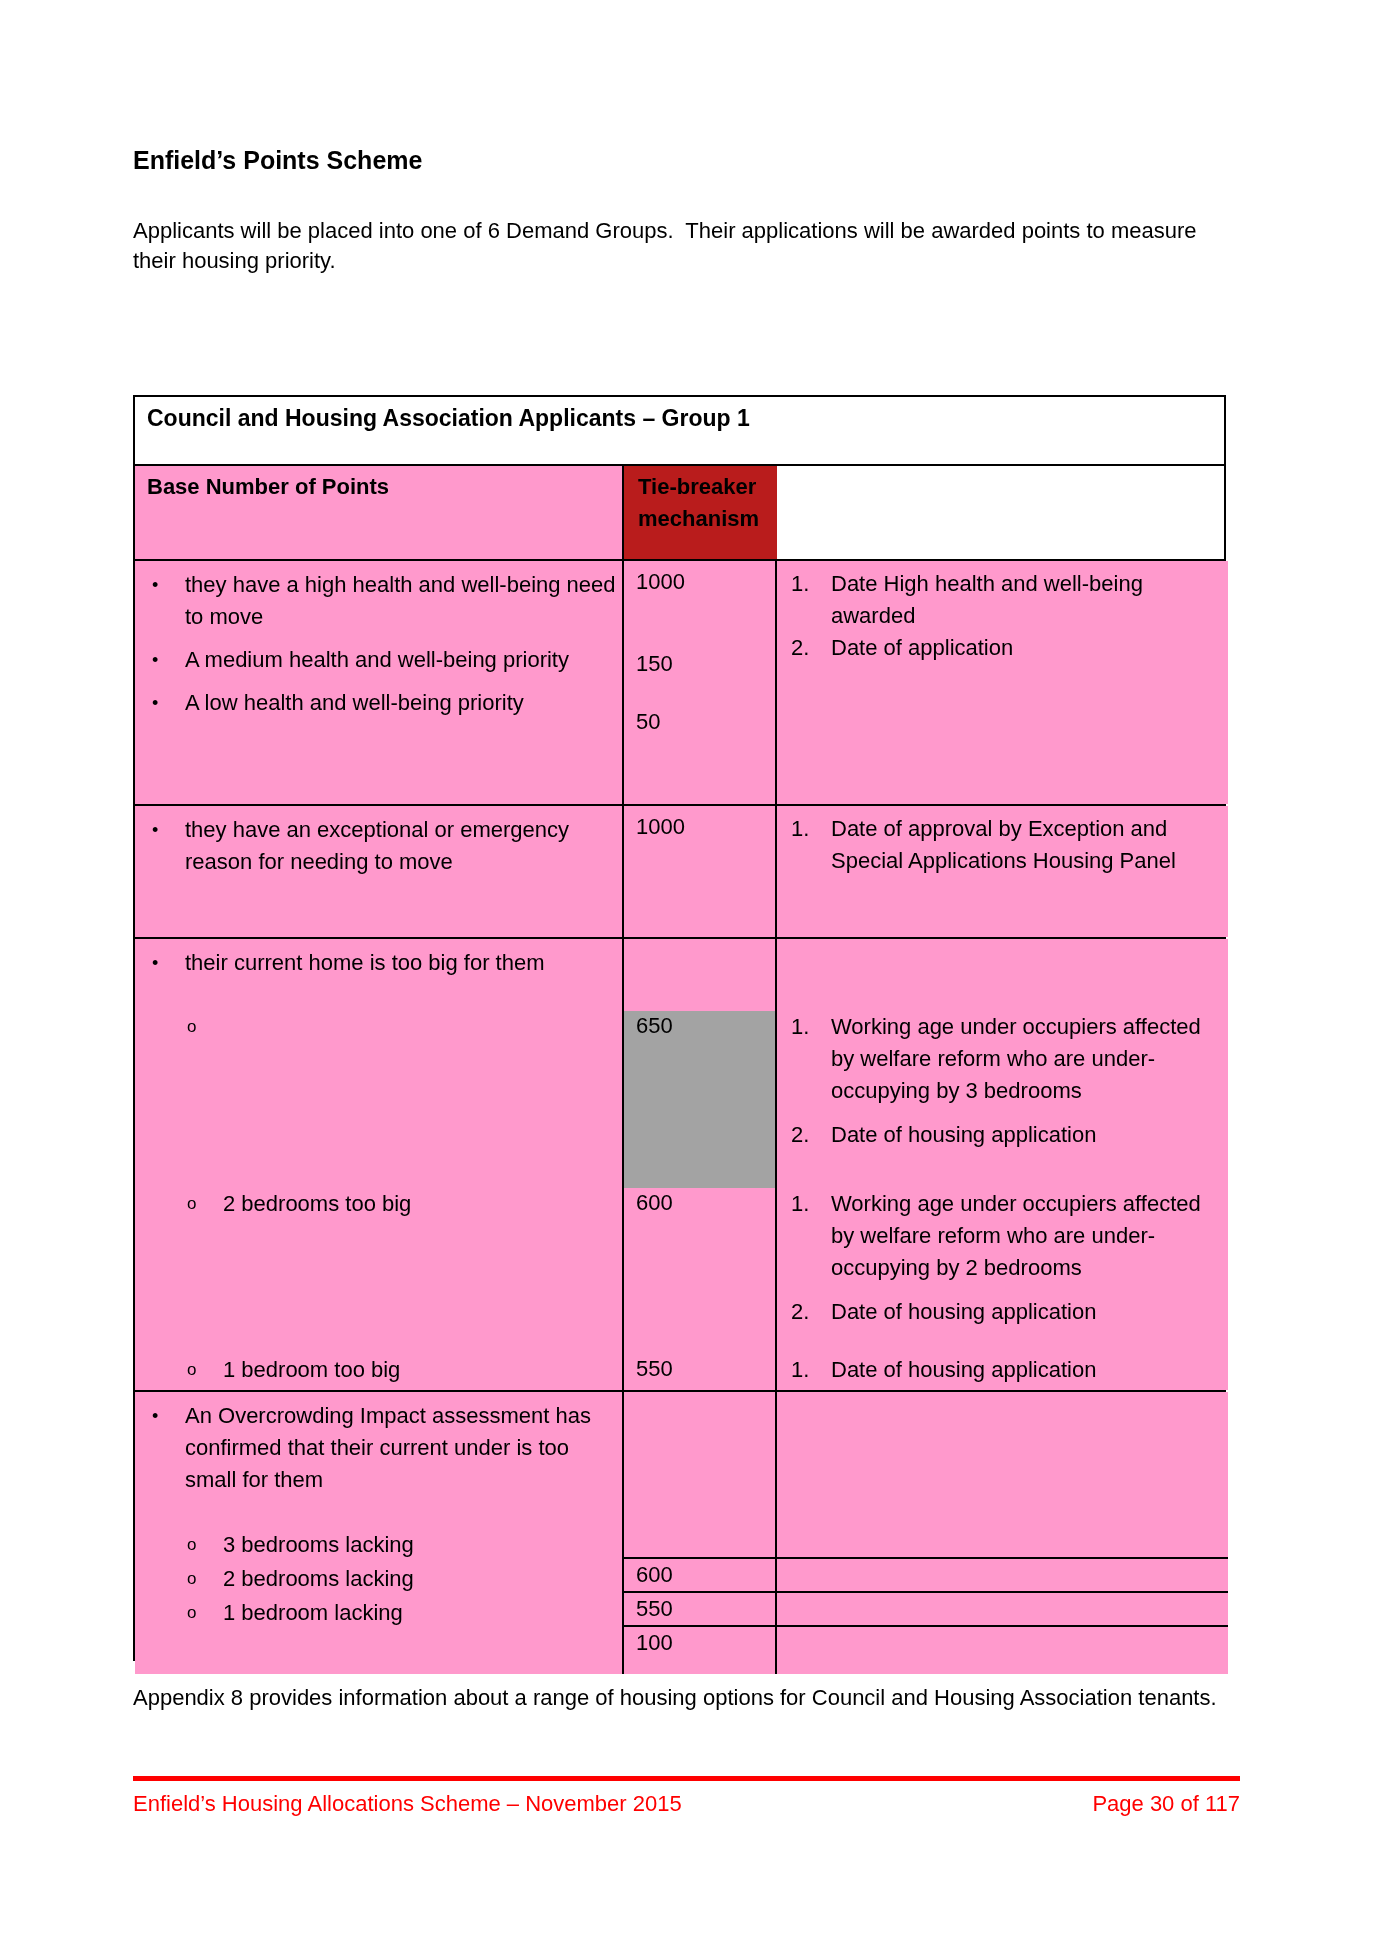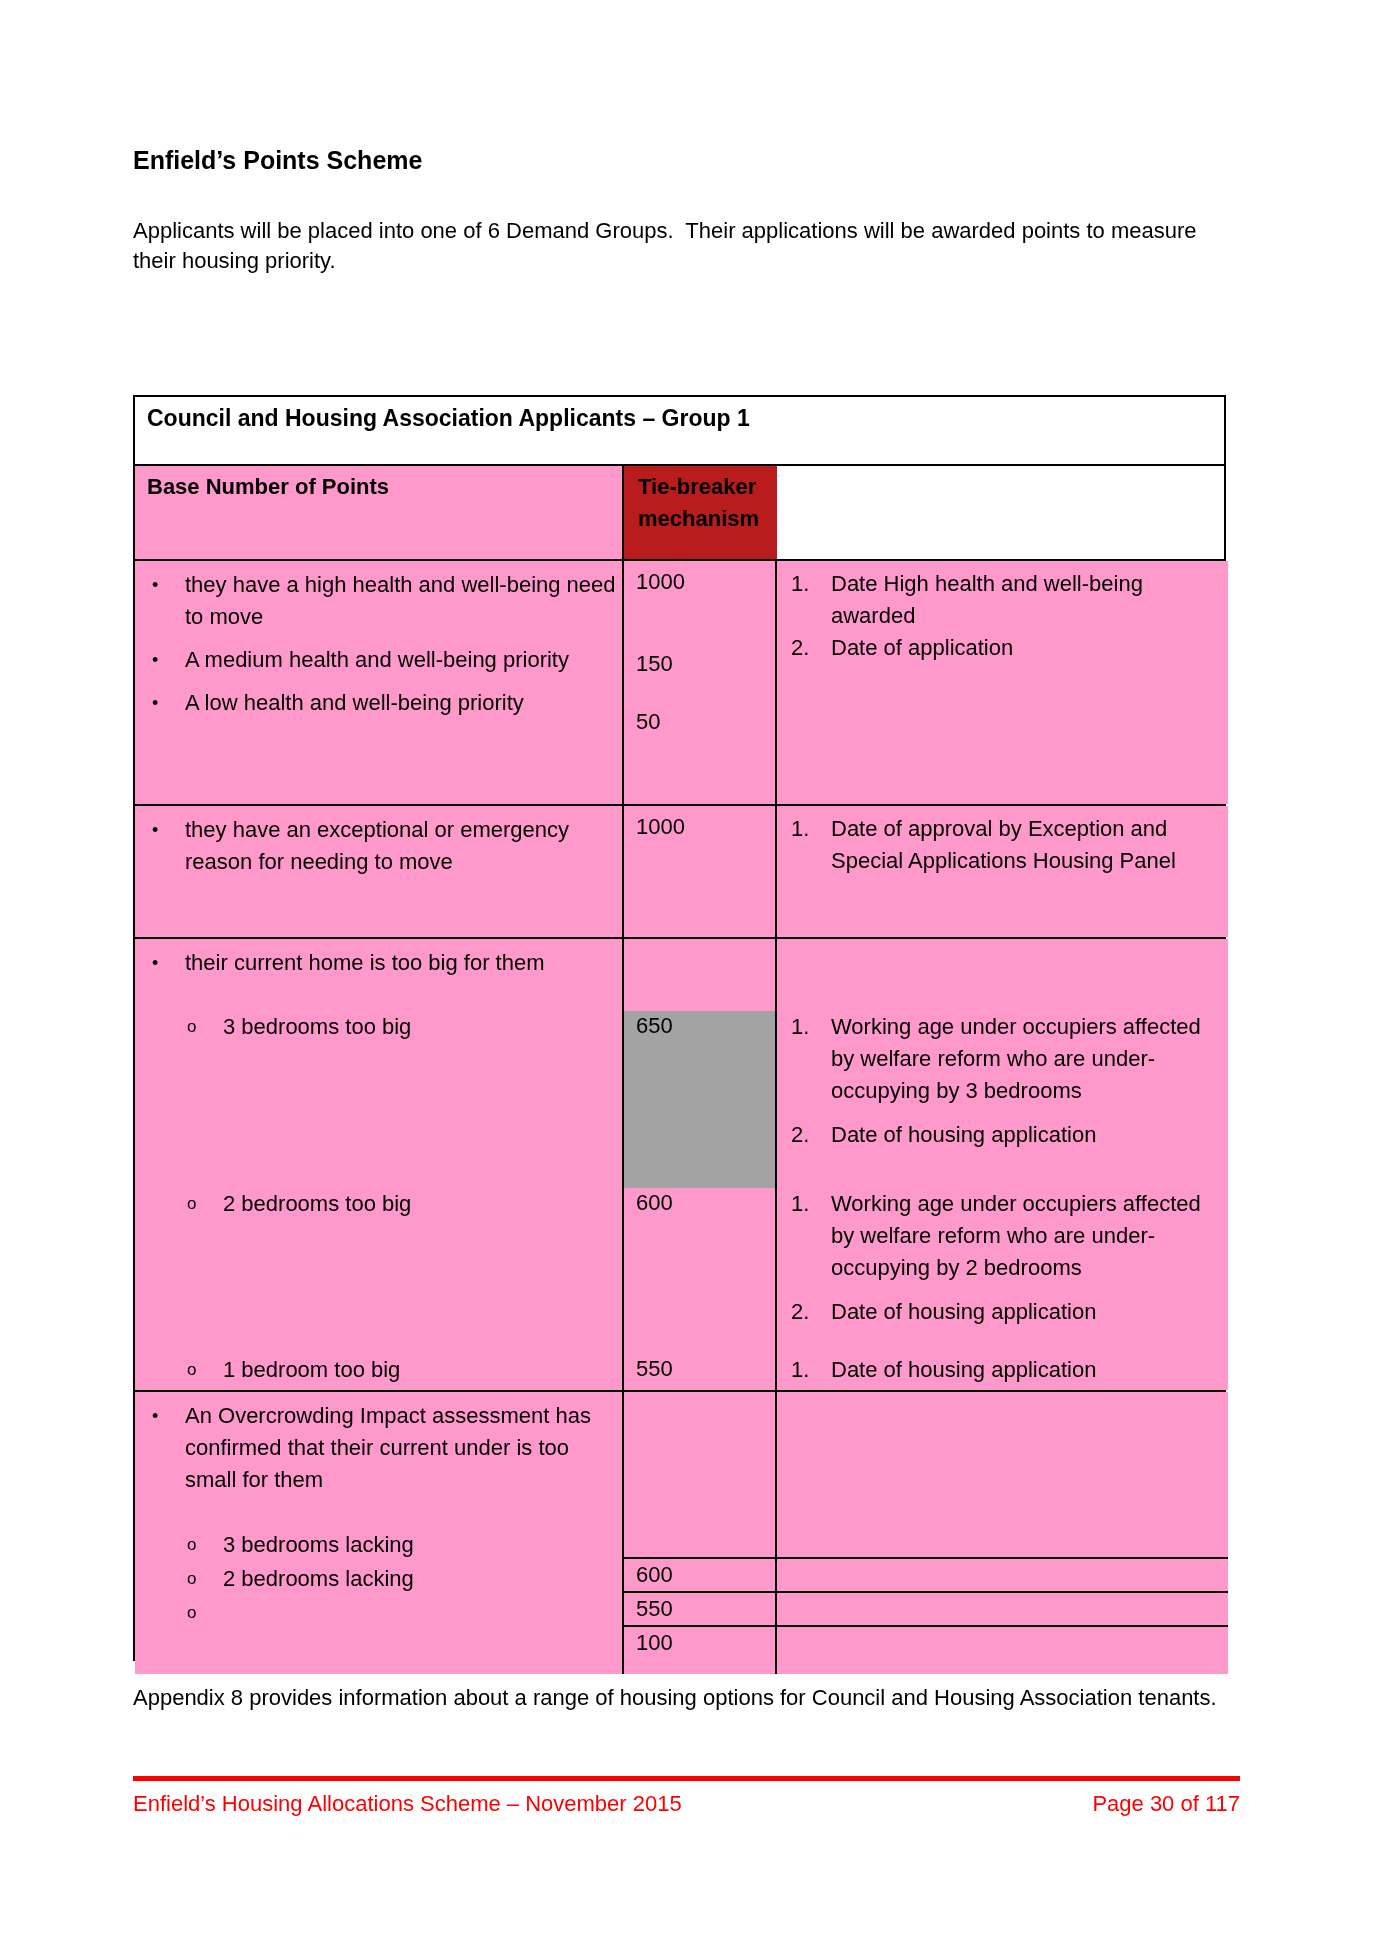--- a/index.html
+++ b/index.html
@@ -142,21 +142,20 @@
         </div>
       </div>
       <div class="cell c2 pink" style="background: rgb(255, 153, 204);"></div>
       <div class="cell c3 pink" style="background: rgb(255, 153, 204);"></div>
     </div>
 
     <div class="rc" style="height:177px">
       <div class="cell c1 pink" style="background: rgb(255, 153, 204);">
         <div class="subbullet">
           <span class="mark">o</span>
-          <span>3 bedrooms too big</span>
         </div>
       </div>
       <div class="cell c2 pink pts" style="padding-top: 0px; background: #a3a3a3;">
         <div class="pv">650</div>
       </div>
       <div class="cell c3 pink ties" style="padding-top: 0px; background: rgb(255, 153, 204);">
         <div class="ti">
           <span>1.</span>
           <span>Working age under occupiers affected by welfare reform who are under-occupying by 3 bedrooms</span>
         </div>
@@ -218,20 +217,21 @@
         <div class="subbullet">
           <span class="mark">o</span>
           <span>3 bedrooms lacking</span>
         </div>
         <div class="subbullet">
           <span class="mark">o</span>
           <span>2 bedrooms lacking</span>
         </div>
         <div class="subbullet">
           <span class="mark">o</span>
+          <span>1 bedroom lacking</span>
         </div>
       </div>
     </div>
     <div class="rd-right">
       <div class="rd-sub" style="height:165px">
         <div class="sc2 pink" style="background: rgb(255, 153, 204);"></div>
         <div class="pink" style="background: rgb(255, 153, 204);"></div>
       </div>
       <div class="rd-sub bt" style="height:34px">
         <div class="sc2 pink" style="background: rgb(255, 153, 204);">600</div>

